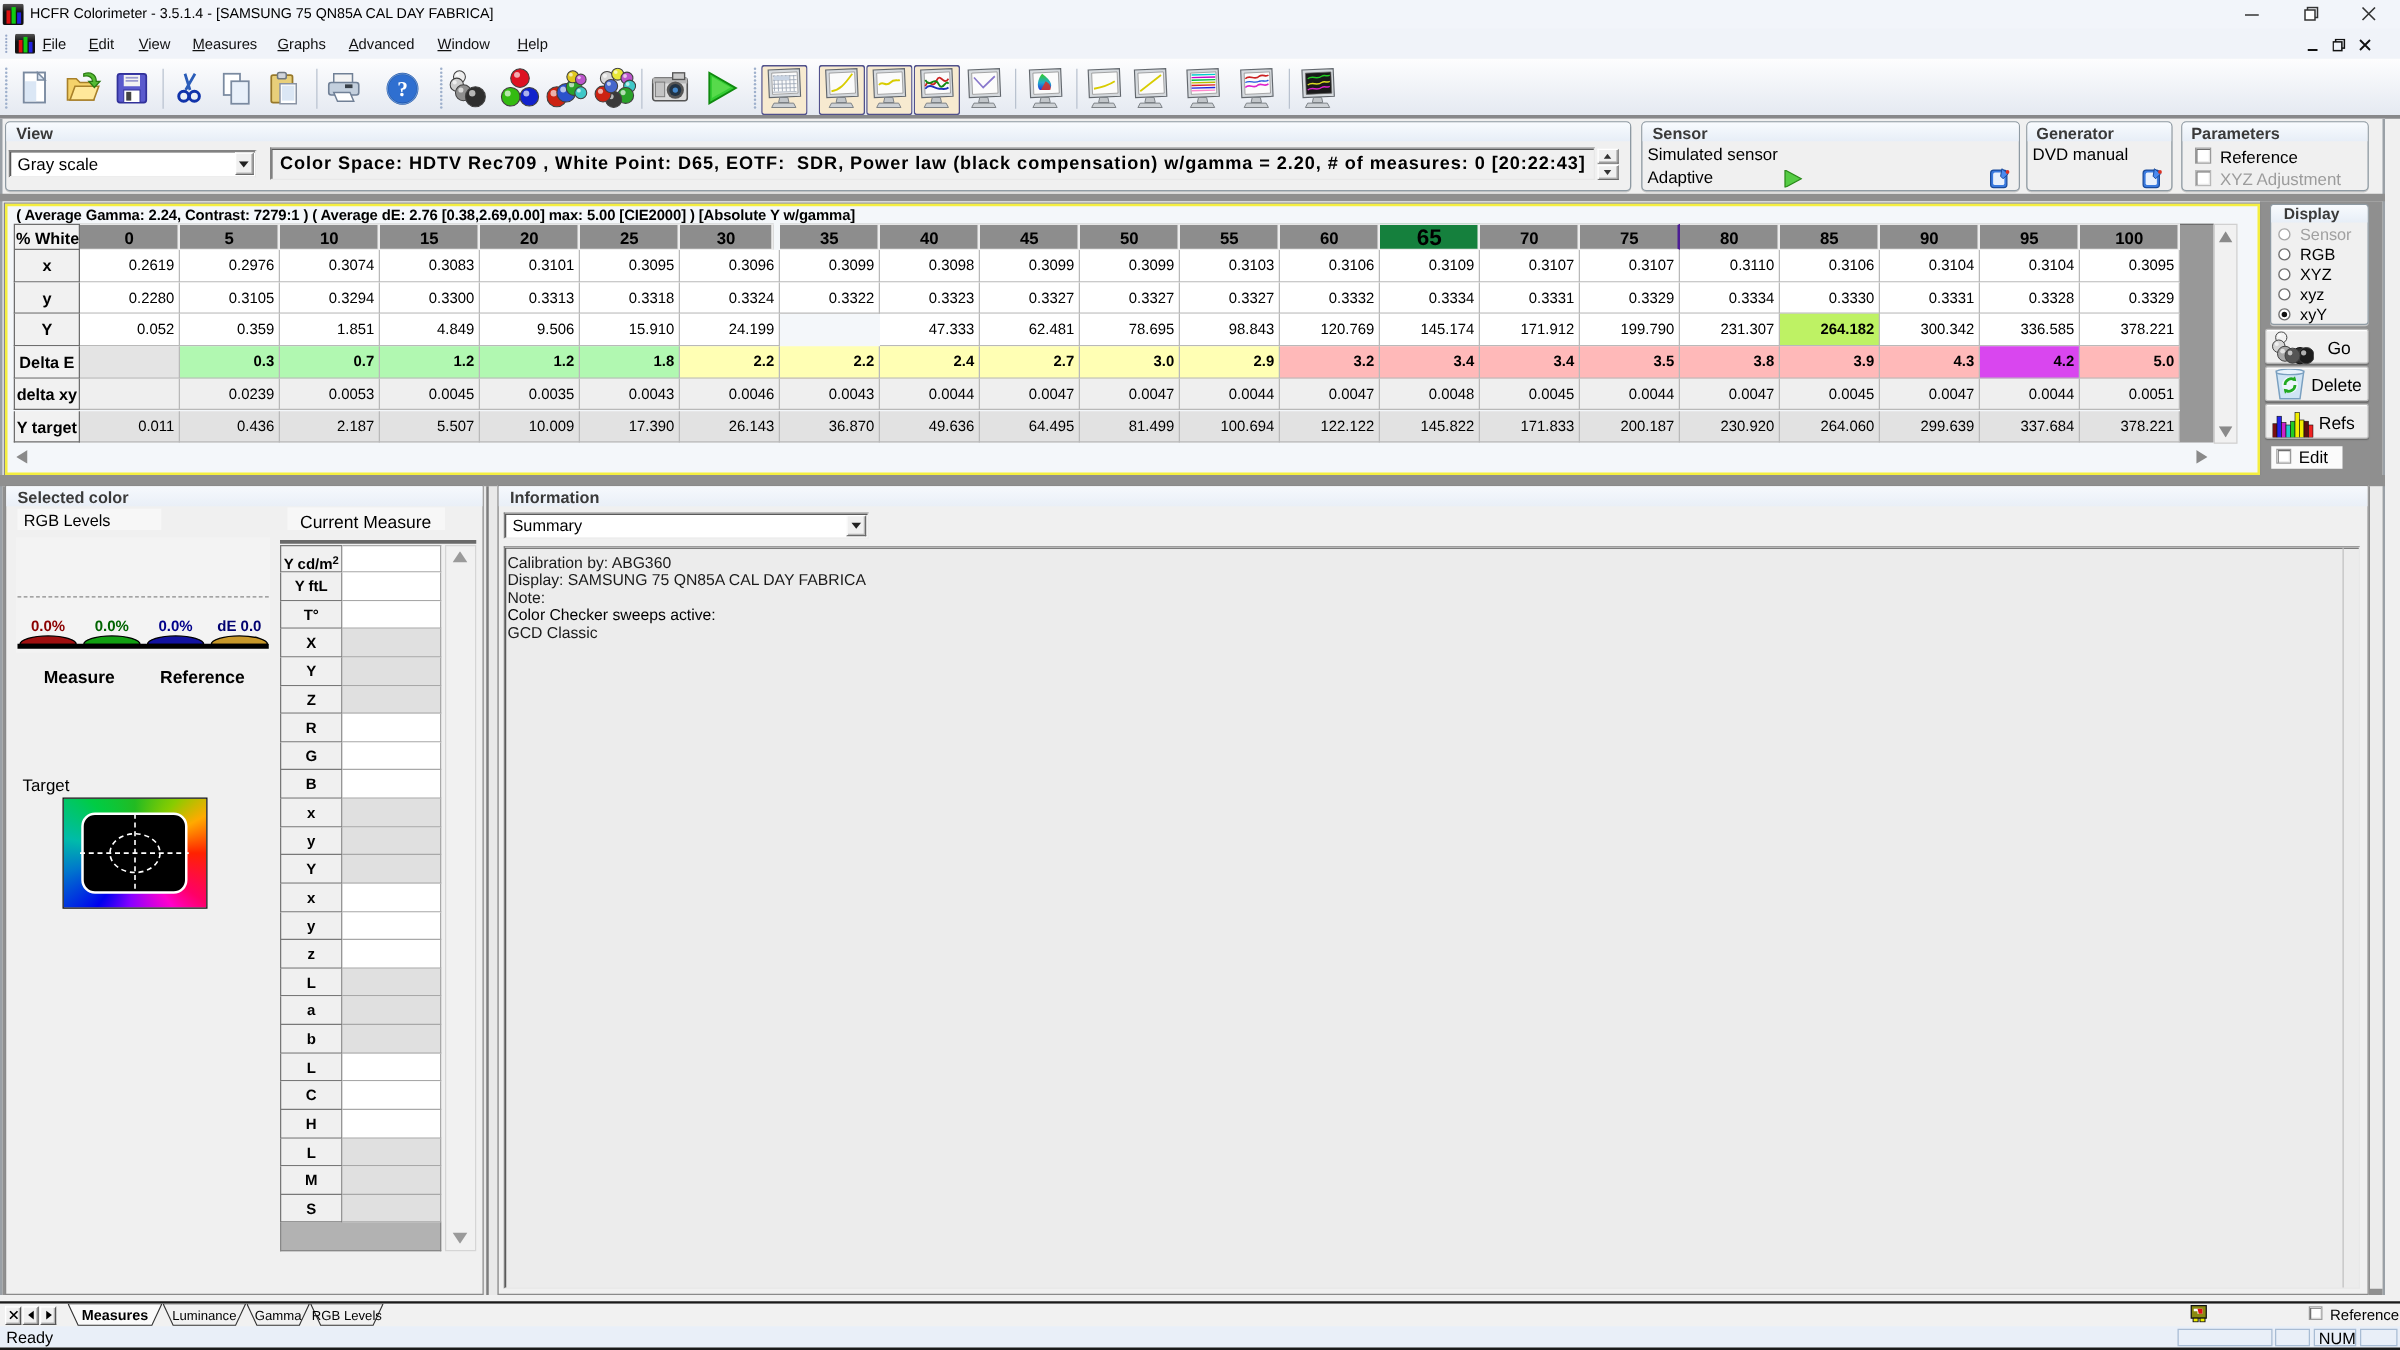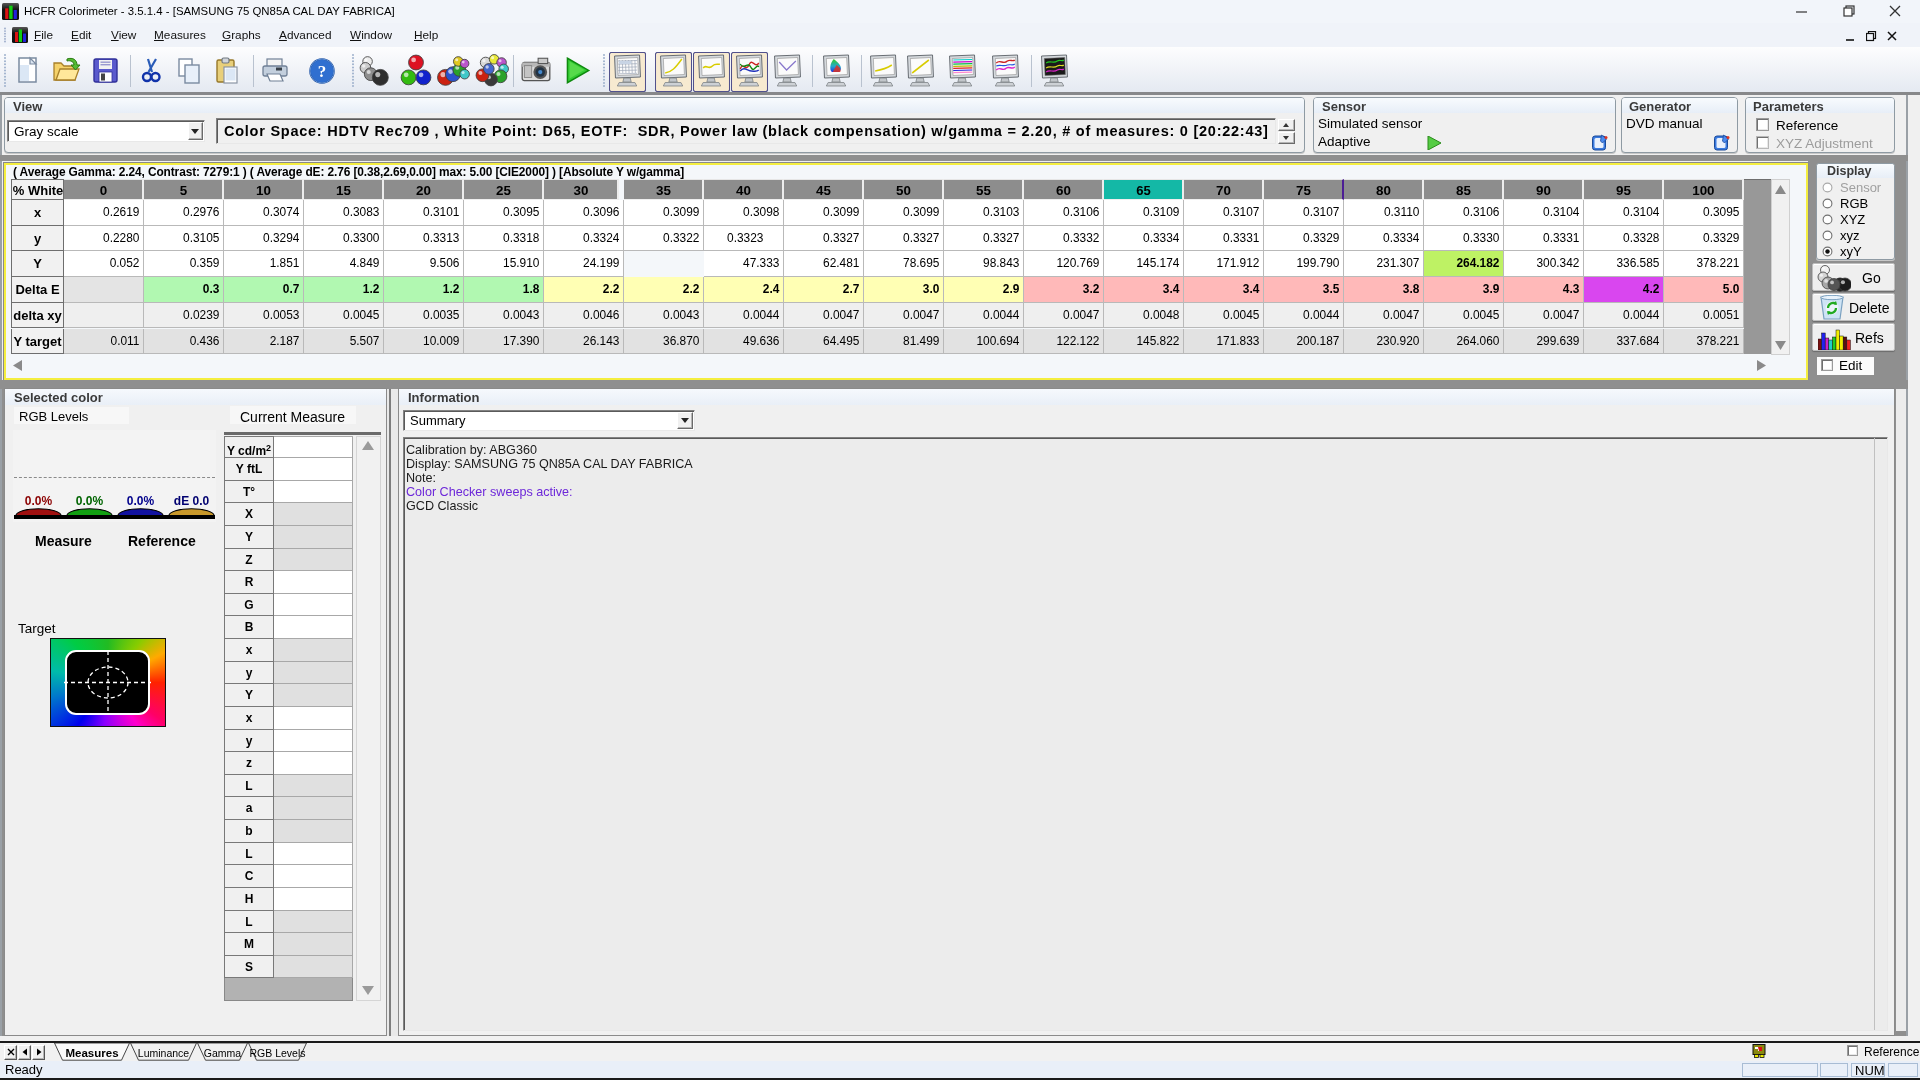--- a/index.html
+++ b/index.html
@@ -451,21 +451,21 @@
 <div class="lbl" style="left:304.4px;top:178.9px;width:80.0px;height:21.1px;line-height:21.1px;background:#8d8d8d;border-top:1px solid #e6e6e6;border-bottom:1px solid #efefef;border-right:2px solid #ededed;font-size:13.4px;">15</div>
 <div class="lbl" style="left:384.4px;top:178.9px;width:80.0px;height:21.1px;line-height:21.1px;background:#8d8d8d;border-top:1px solid #e6e6e6;border-bottom:1px solid #efefef;border-right:2px solid #ededed;font-size:13.4px;">20</div>
 <div class="lbl" style="left:464.4px;top:178.9px;width:80.0px;height:21.1px;line-height:21.1px;background:#8d8d8d;border-top:1px solid #e6e6e6;border-bottom:1px solid #efefef;border-right:2px solid #ededed;font-size:13.4px;">25</div>
 <div class="lbl" style="left:544.4px;top:178.9px;width:75px;height:21.1px;line-height:21.1px;background:#8d8d8d;border-top:1px solid #e6e6e6;border-bottom:1px solid #efefef;border-right:2px solid #ededed;font-size:13.4px;">30</div>
 <div class="lbl" style="left:624.4px;top:178.9px;width:80.0px;height:21.1px;line-height:21.1px;background:#8d8d8d;border-top:1px solid #e6e6e6;border-bottom:1px solid #efefef;border-right:2px solid #ededed;font-size:13.4px;">35</div>
 <div class="lbl" style="left:704.4px;top:178.9px;width:80.0px;height:21.1px;line-height:21.1px;background:#8d8d8d;border-top:1px solid #e6e6e6;border-bottom:1px solid #efefef;border-right:2px solid #ededed;font-size:13.4px;">40</div>
 <div class="lbl" style="left:784.4px;top:178.9px;width:80.0px;height:21.1px;line-height:21.1px;background:#8d8d8d;border-top:1px solid #e6e6e6;border-bottom:1px solid #efefef;border-right:2px solid #ededed;font-size:13.4px;">45</div>
 <div class="lbl" style="left:864.4px;top:178.9px;width:80.0px;height:21.1px;line-height:21.1px;background:#8d8d8d;border-top:1px solid #e6e6e6;border-bottom:1px solid #efefef;border-right:2px solid #ededed;font-size:13.4px;">50</div>
 <div class="lbl" style="left:944.4px;top:178.9px;width:80.0px;height:21.1px;line-height:21.1px;background:#8d8d8d;border-top:1px solid #e6e6e6;border-bottom:1px solid #efefef;border-right:2px solid #ededed;font-size:13.4px;">55</div>
 <div class="lbl" style="left:1024.4px;top:178.9px;width:80.0px;height:21.1px;line-height:21.1px;background:#8d8d8d;border-top:1px solid #e6e6e6;border-bottom:1px solid #efefef;border-right:2px solid #ededed;font-size:13.4px;">60</div>
-<div class="lbl" style="left:1104.4px;top:178.9px;width:80.0px;height:21.1px;line-height:21.1px;background:#14b8a6;border-top:1px solid #e6e6e6;border-bottom:1px solid #efefef;border-right:2px solid #ededed;font-size:13px;">65</div>
+<div class="lbl" style="left:1104.4px;top:178.9px;width:80.0px;height:21.1px;line-height:21.1px;background:#15803d;border-top:1px solid #e6e6e6;border-bottom:1px solid #efefef;border-right:2px solid #ededed;font-size:18px;">65</div>
 <div class="lbl" style="left:1184.4px;top:178.9px;width:80.0px;height:21.1px;line-height:21.1px;background:#8d8d8d;border-top:1px solid #e6e6e6;border-bottom:1px solid #efefef;border-right:2px solid #ededed;font-size:13.4px;">70</div>
 <div class="lbl" style="left:1264.4px;top:178.9px;width:80.0px;height:21.1px;line-height:21.1px;background:#8d8d8d;border-top:1px solid #e6e6e6;border-bottom:1px solid #efefef;border-right:2px solid #4c1d95;font-size:13.4px;">75</div>
 <div class="lbl" style="left:1344.4px;top:178.9px;width:80.0px;height:21.1px;line-height:21.1px;background:#8d8d8d;border-top:1px solid #e6e6e6;border-bottom:1px solid #efefef;border-right:2px solid #ededed;font-size:13.4px;">80</div>
 <div class="lbl" style="left:1424.4px;top:178.9px;width:80.0px;height:21.1px;line-height:21.1px;background:#8d8d8d;border-top:1px solid #e6e6e6;border-bottom:1px solid #efefef;border-right:2px solid #ededed;font-size:13.4px;">85</div>
 <div class="lbl" style="left:1504.4px;top:178.9px;width:80.0px;height:21.1px;line-height:21.1px;background:#8d8d8d;border-top:1px solid #e6e6e6;border-bottom:1px solid #efefef;border-right:2px solid #ededed;font-size:13.4px;">90</div>
 <div class="lbl" style="left:1584.4px;top:178.9px;width:80.0px;height:21.1px;line-height:21.1px;background:#8d8d8d;border-top:1px solid #e6e6e6;border-bottom:1px solid #efefef;border-right:2px solid #ededed;font-size:13.4px;">95</div>
 <div class="lbl" style="left:1664.4px;top:178.9px;width:80.0px;height:21.1px;line-height:21.1px;background:#8d8d8d;border-top:1px solid #e6e6e6;border-bottom:1px solid #efefef;border-right:2px solid #ededed;font-size:13.4px;">100</div>
 <div class="a" style="left:1744.4px;top:178.9px;width:26.6px;height:175.29999999999998px;background:#989898;border-top:1px solid #6e6e6e;"></div>
 <div class="lbl" style="left:10.7px;top:200.0px;width:53.7px;height:25.7px;line-height:25.7px;background:#f1f1f1;border:1px solid #6e6e6e;border-top:none;">x</div>
 <div class="cell" style="left:64.4px;top:200.0px;width:80.0px;height:25.7px;line-height:25.7px;background:#fff;border-right:1px solid #b9b9b9;border-bottom:1px solid #b9b9b9;padding-right:4px;font-weight:normal;">0.2619</div>
@@ -491,21 +491,21 @@
 <div class="cell" style="left:1664.4px;top:200.0px;width:80.0px;height:25.7px;line-height:25.7px;background:#fff;border-right:1px solid #b9b9b9;border-bottom:1px solid #b9b9b9;padding-right:4px;font-weight:normal;">0.3095</div>
 <div class="lbl" style="left:10.7px;top:225.7px;width:53.7px;height:25.7px;line-height:25.7px;background:#f1f1f1;border:1px solid #6e6e6e;border-top:none;">y</div>
 <div class="cell" style="left:64.4px;top:225.7px;width:80.0px;height:25.7px;line-height:25.7px;background:#fff;border-right:1px solid #b9b9b9;border-bottom:1px solid #b9b9b9;padding-right:4px;font-weight:normal;">0.2280</div>
 <div class="cell" style="left:144.4px;top:225.7px;width:80.0px;height:25.7px;line-height:25.7px;background:#fff;border-right:1px solid #b9b9b9;border-bottom:1px solid #b9b9b9;padding-right:4px;font-weight:normal;">0.3105</div>
 <div class="cell" style="left:224.4px;top:225.7px;width:80.0px;height:25.7px;line-height:25.7px;background:#fff;border-right:1px solid #b9b9b9;border-bottom:1px solid #b9b9b9;padding-right:4px;font-weight:normal;">0.3294</div>
 <div class="cell" style="left:304.4px;top:225.7px;width:80.0px;height:25.7px;line-height:25.7px;background:#fff;border-right:1px solid #b9b9b9;border-bottom:1px solid #b9b9b9;padding-right:4px;font-weight:normal;">0.3300</div>
 <div class="cell" style="left:384.4px;top:225.7px;width:80.0px;height:25.7px;line-height:25.7px;background:#fff;border-right:1px solid #b9b9b9;border-bottom:1px solid #b9b9b9;padding-right:4px;font-weight:normal;">0.3313</div>
 <div class="cell" style="left:464.4px;top:225.7px;width:80.0px;height:25.7px;line-height:25.7px;background:#fff;border-right:1px solid #b9b9b9;border-bottom:1px solid #b9b9b9;padding-right:4px;font-weight:normal;">0.3318</div>
 <div class="cell" style="left:544.4px;top:225.7px;width:80.0px;height:25.7px;line-height:25.7px;background:#fff;border-right:1px solid #b9b9b9;border-bottom:1px solid #b9b9b9;padding-right:4px;font-weight:normal;">0.3324</div>
 <div class="cell" style="left:624.4px;top:225.7px;width:80.0px;height:25.7px;line-height:25.7px;background:#fff;border-right:1px solid #b9b9b9;border-bottom:1px solid #b9b9b9;padding-right:4px;font-weight:normal;">0.3322</div>
-<div class="cell" style="left:704.4px;top:225.7px;width:80.0px;height:25.7px;line-height:25.7px;background:#fff;border-right:1px solid #b9b9b9;border-bottom:1px solid #b9b9b9;padding-right:20px;font-weight:normal;">0.3323</div>
+<div class="cell" style="left:704.4px;top:225.7px;width:80.0px;height:25.7px;line-height:25.7px;background:#fff;border-right:1px solid #b9b9b9;border-bottom:1px solid #b9b9b9;padding-right:4px;font-weight:normal;">0.3323</div>
 <div class="cell" style="left:784.4px;top:225.7px;width:80.0px;height:25.7px;line-height:25.7px;background:#fff;border-right:1px solid #b9b9b9;border-bottom:1px solid #b9b9b9;padding-right:4px;font-weight:normal;">0.3327</div>
 <div class="cell" style="left:864.4px;top:225.7px;width:80.0px;height:25.7px;line-height:25.7px;background:#fff;border-right:1px solid #b9b9b9;border-bottom:1px solid #b9b9b9;padding-right:4px;font-weight:normal;">0.3327</div>
 <div class="cell" style="left:944.4px;top:225.7px;width:80.0px;height:25.7px;line-height:25.7px;background:#fff;border-right:1px solid #b9b9b9;border-bottom:1px solid #b9b9b9;padding-right:4px;font-weight:normal;">0.3327</div>
 <div class="cell" style="left:1024.4px;top:225.7px;width:80.0px;height:25.7px;line-height:25.7px;background:#fff;border-right:1px solid #b9b9b9;border-bottom:1px solid #b9b9b9;padding-right:4px;font-weight:normal;">0.3332</div>
 <div class="cell" style="left:1104.4px;top:225.7px;width:80.0px;height:25.7px;line-height:25.7px;background:#fff;border-right:1px solid #b9b9b9;border-bottom:1px solid #b9b9b9;padding-right:4px;font-weight:normal;">0.3334</div>
 <div class="cell" style="left:1184.4px;top:225.7px;width:80.0px;height:25.7px;line-height:25.7px;background:#fff;border-right:1px solid #b9b9b9;border-bottom:1px solid #b9b9b9;padding-right:4px;font-weight:normal;">0.3331</div>
 <div class="cell" style="left:1264.4px;top:225.7px;width:80.0px;height:25.7px;line-height:25.7px;background:#fff;border-right:1px solid #b9b9b9;border-bottom:1px solid #b9b9b9;padding-right:4px;font-weight:normal;">0.3329</div>
 <div class="cell" style="left:1344.4px;top:225.7px;width:80.0px;height:25.7px;line-height:25.7px;background:#fff;border-right:1px solid #b9b9b9;border-bottom:1px solid #b9b9b9;padding-right:4px;font-weight:normal;">0.3334</div>
 <div class="cell" style="left:1424.4px;top:225.7px;width:80.0px;height:25.7px;line-height:25.7px;background:#fff;border-right:1px solid #b9b9b9;border-bottom:1px solid #b9b9b9;padding-right:4px;font-weight:normal;">0.3330</div>
 <div class="cell" style="left:1504.4px;top:225.7px;width:80.0px;height:25.7px;line-height:25.7px;background:#fff;border-right:1px solid #b9b9b9;border-bottom:1px solid #b9b9b9;padding-right:4px;font-weight:normal;">0.3331</div>
@@ -784,21 +784,21 @@
 <div class="a" style="left:410px;top:413px;font-size:13px;">Summary</div>
 <div class="cbtn" style="left:677px;top:412px;width:16px;height:17px;"></div>
 <svg class="a" style="left:681px;top:418px" width="9" height="6" viewBox="0 0 9 6">
     <path d="M0,0 L8,0 L4,5 Z" fill="#222"></path>
   </svg>
 <div class="sunk" style="left:403px;top:437px;width:1485px;height:594px;background:#ececec;"></div>
 <div class="a" style="left:1874px;top:438px;width:1px;height:592px;background:#c0c0c0;"></div>
 <div class="a" style="left:406px;top:443.0px;font-size:12.6px;color:#1a1a1a;">Calibration by: ABG360</div>
 <div class="a" style="left:406px;top:457.0px;font-size:12.6px;color:#1a1a1a;">Display: SAMSUNG 75 QN85A CAL DAY FABRICA</div>
 <div class="a" style="left:406px;top:471.0px;font-size:12.6px;color:#1a1a1a;">Note:</div>
-<div class="a" style="left:406px;top:485.0px;font-size:12.6px;color:#6d28d9;">Color Checker sweeps active:</div>
+<div class="a" style="left:406px;top:485.0px;font-size:12.6px;color:#000000;">Color Checker sweeps active:</div>
 <div class="a" style="left:406px;top:499.0px;font-size:12.6px;color:#1a1a1a;">GCD Classic</div>
 <div class="a" style="left:0;top:1036px;width:1920px;height:6px;background:#f0f0f0;"></div>
 <div class="a" style="left:0;top:1041px;width:1920px;height:2px;background:#1a1a1a;"></div>
 <div class="a" style="left:0;top:1043px;width:1920px;height:18px;background:#f1f1f1;"></div>
 <div class="cbtn" style="left:4px;top:1044.5px;width:13px;height:15px;border-color:#555;border-top-color:#fff;border-left-color:#fff;"></div>
 <svg class="a" style="left:6.5px;top:1048px" width="8" height="8" viewBox="0 0 8 8">
     <path d="M1,1 L7,7 M7,1 L1,7" stroke="#000" stroke-width="1.4"></path>
   </svg>
 <div class="cbtn" style="left:18px;top:1044.5px;width:13px;height:15px;border-color:#555;border-top-color:#fff;border-left-color:#fff;"></div>
 <svg class="a" style="left:20.5px;top:1048px" width="8" height="8" viewBox="0 0 8 8">

